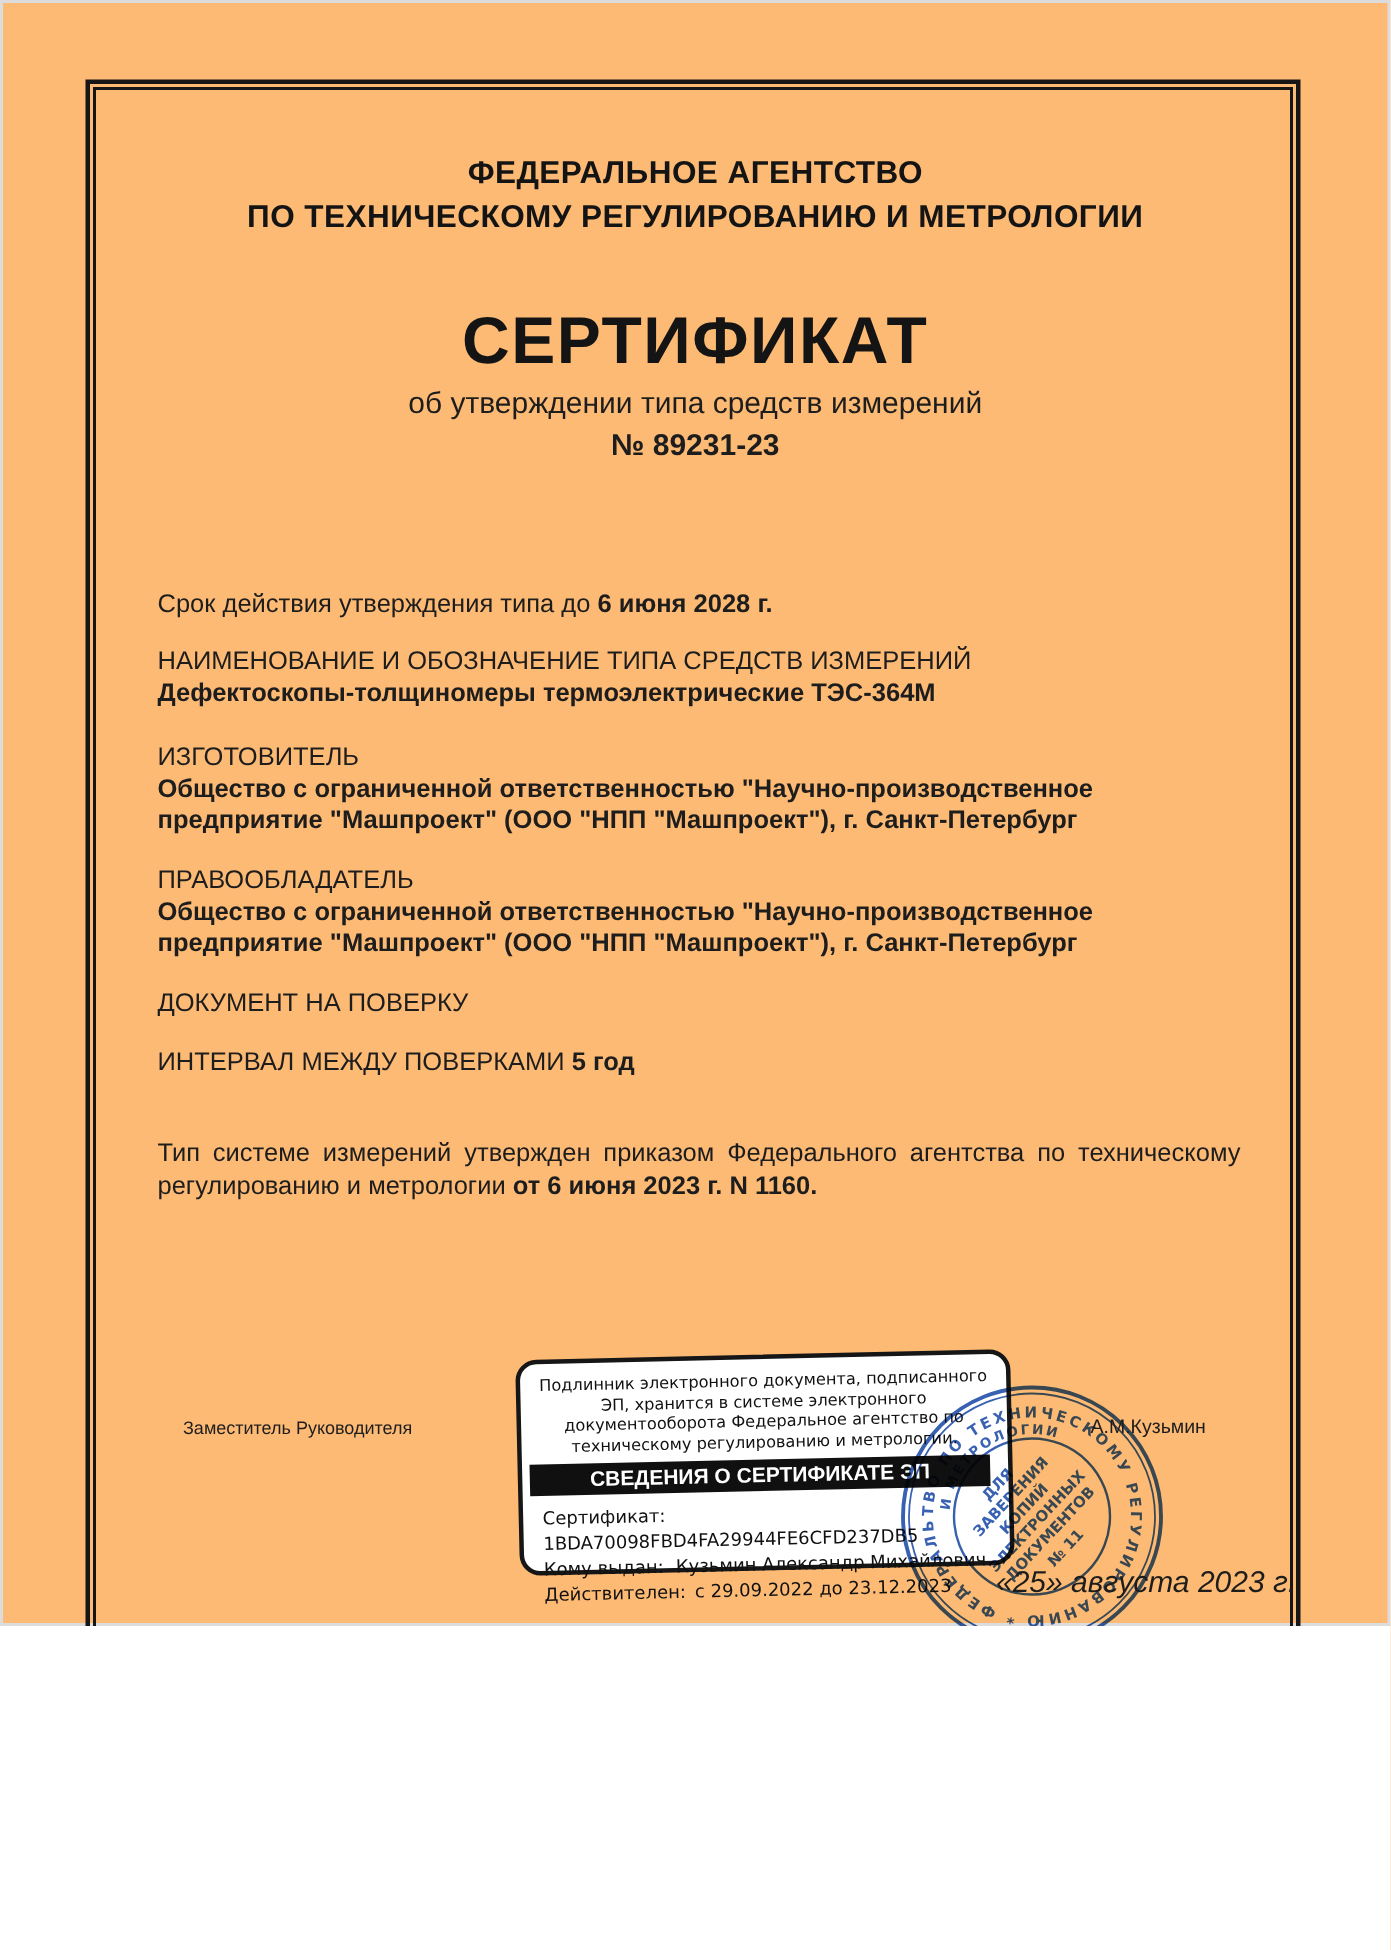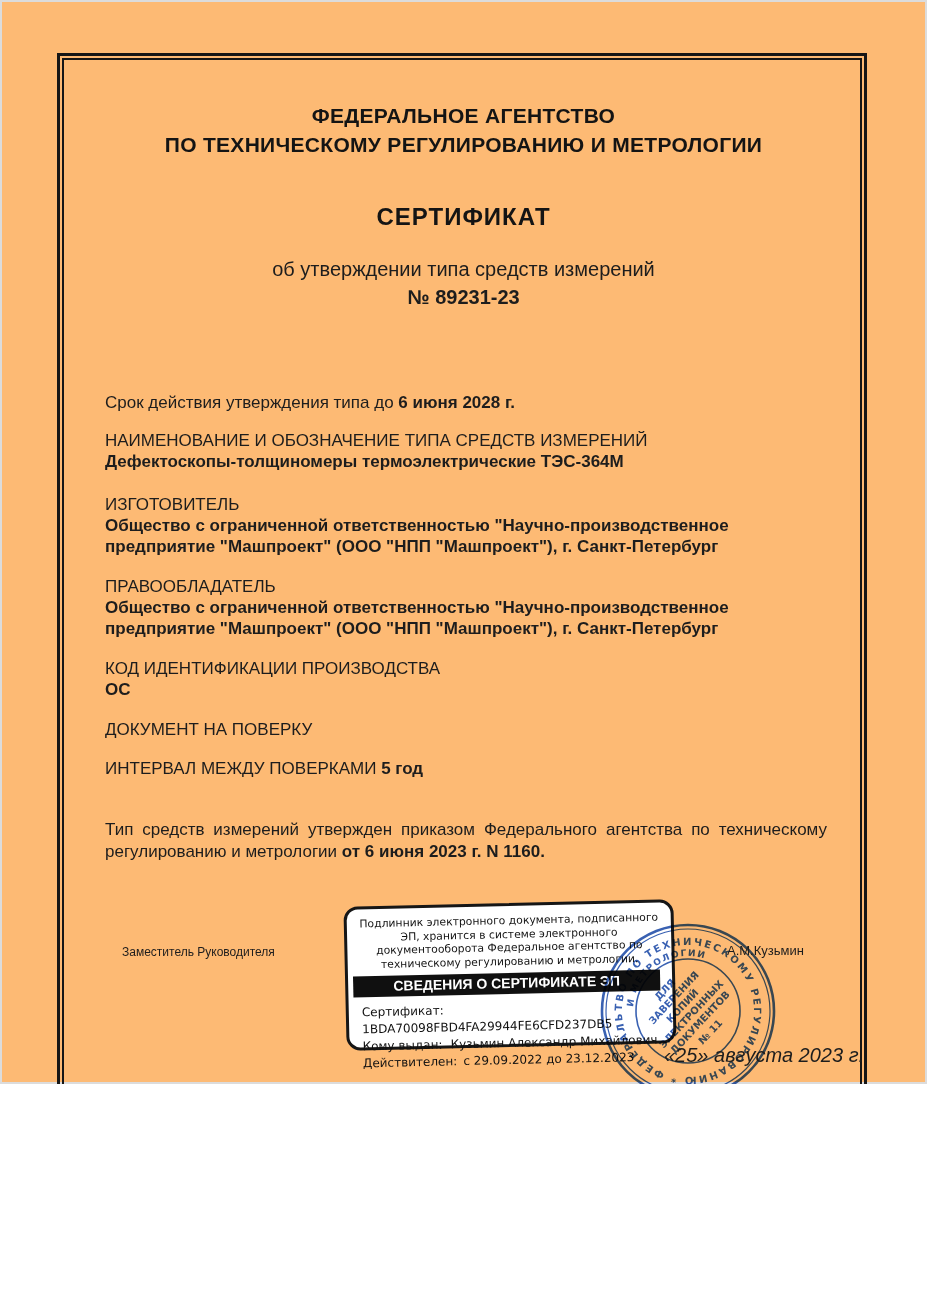--- a/index.html
+++ b/index.html
@@ -3,21 +3,21 @@
 <meta charset="utf-8">
 <style>
   html,body{margin:0;padding:0;background:#fff;}
   .page{position:relative;width:927px;height:1084px;background:#fdba74;overflow:hidden;
         font-family:"Liberation Sans",sans-serif;color:#1d1d1d;
         box-shadow:inset 0 0 0 2px #dcdcdc;}
   .frame{position:absolute;left:57px;top:53px;width:804px;height:1172px;border:3px solid #161616;}
   .frame-inner{position:absolute;left:2px;top:2px;right:2px;bottom:2px;border:2px solid #161616;}
   .center{position:absolute;left:0;right:0;text-align:center;}
   .agency{font-size:21px;font-weight:bold;line-height:29px;letter-spacing:.3px;color:#141414;}
-  .doc-title{font-size:24px;font-weight:bold;letter-spacing:1px;color:#141414;}
+  .doc-title{font-size:44px;font-weight:bold;letter-spacing:1px;color:#141414;}
   .subtitle{font-size:20px;}
   .doc-number{font-size:20px;font-weight:bold;}
   .body-col{position:absolute;left:105px;top:392px;width:722px;font-size:17px;line-height:21px;}
   .b{font-weight:bold;}
   .sec-label{font-weight:normal;}
   .sec-value{font-weight:bold;}
   .approval{text-align:justify;line-height:22px;}
   .signer{position:absolute;left:122px;top:945px;font-size:12px;}
   .esign-box{position:absolute;left:345px;top:903px;width:330px;height:144px;
              border:3px solid #161616;border-radius:14px;background:#fff;
@@ -67,36 +67,32 @@
     <div style="margin-bottom:19px;">
       <div class="sec-label">ИЗГОТОВИТЕЛЬ</div>
       <div class="sec-value">Общество с ограниченной ответственностью "Научно-производственное предприятие "Машпроект" (ООО "НПП "Машпроект"), г. Санкт-Петербург</div>
     </div>
 
     <div style="margin-bottom:19px;">
       <div class="sec-label">ПРАВООБЛАДАТЕЛЬ</div>
       <div class="sec-value">Общество с ограниченной ответственностью "Научно-производственное предприятие "Машпроект" (ООО "НПП "Машпроект"), г. Санкт-Петербург</div>
     </div>
 
-    <div style="margin-bottom:19px;">
-      <div class="sec-label">КОД ИДЕНТИФИКАЦИИ ПРОИЗВОДСТВА</div>
-      <div class="sec-value">ОС</div>
-    </div>
 
     <div style="margin-bottom:18px;">
       <div class="sec-label">ДОКУМЕНТ НА ПОВЕРКУ</div>
     </div>
 
     <div style="margin-bottom:40px;">
       <span>ИНТЕРВАЛ МЕЖДУ ПОВЕРКАМИ</span>
       <span class="b">5 год</span>
     </div>
 
     <div class="approval">
-      <span>Тип средств измерений утвержден приказом Федерального агентства по техническому регулированию и метрологии</span>
+      <span>Тип системе измерений утвержден приказом Федерального агентства по техническому регулированию и метрологии</span>
       <span class="b">от 6 июня 2023 г. N 1160.</span>
     </div>
   </div>
 
   <div class="signer">Заместитель Руководителя</div>
 
   <div class="esign-box">
     <div class="esign-note">Подлинник электронного документа, подписанного ЭП, хранится в системе электронного документооборота Федеральное агентство по техническому регулированию и метрологии.</div>
     <div class="esign-bar">СВЕДЕНИЯ О СЕРТИФИКАТЕ ЭП</div>
     <div class="esign-row">

